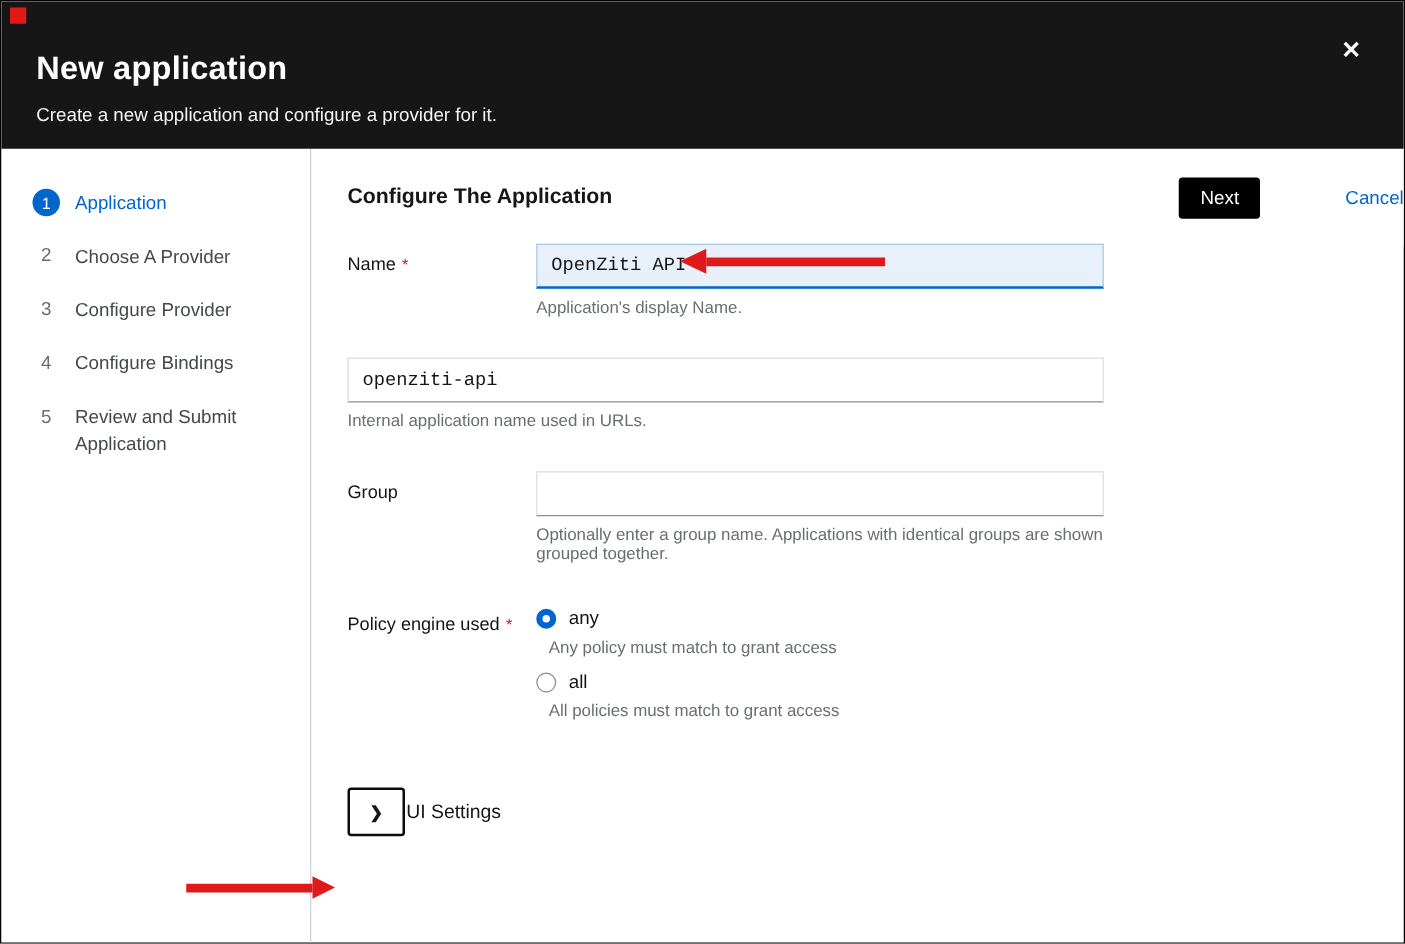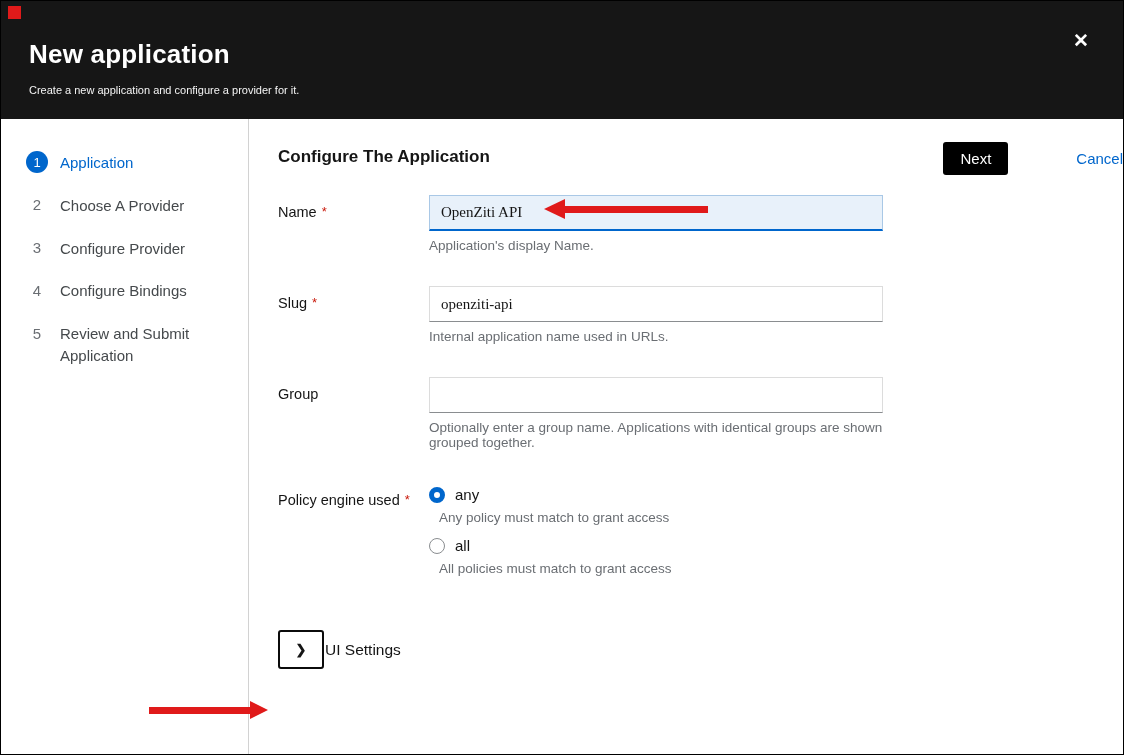--- a/index.html
+++ b/index.html
@@ -3,21 +3,21 @@
 <meta charset="utf-8">
 <style>
   * { margin:0; padding:0; box-sizing:border-box; }
   html,body { background:#fff; }
   body { font-family:"Liberation Sans", sans-serif; }
   .screen { position:relative; width:1124px; height:755px; overflow:hidden; background:#fff; border:1px solid #000; }
 
   
   .modal-header { position:relative; height:118px; background:#161616; color:#fff; padding:38px 28px 0 28px; }
   .modal-title { font-size:26px; font-weight:700; letter-spacing:.2px; }
-  .modal-subtitle { margin-top:14px; font-size:11px; color:#f4f4f4; }
+  .modal-subtitle { margin-top:14px; font-size:15px; color:#f4f4f4; }
   .close-btn { position:absolute; top:30px; right:34px; color:#fff; font-size:19px; font-weight:700;
                background:none; border:none; cursor:pointer; line-height:1; }
   .rec-square { position:absolute; top:5px; left:7px; width:13px; height:13px; background:#e01a1a; }
 
   
   .modal-body { display:flex; height:637px; }
   .wizard-nav { width:248px; border-right:1px solid #d2d2d2; padding-top:22px; flex:none; }
   .step { display:flex; align-items:flex-start; gap:12px; padding:10px 14px 10px 25px; font-size:15px; cursor:pointer; }
   .step-num { width:22px; height:22px; flex:none; display:flex; align-items:center; justify-content:center;
               color:#6a6e73; font-size:15px; }
@@ -28,21 +28,21 @@
   .right-col { flex:1; display:flex; flex-direction:row; min-width:0; }
   .content { flex:1; padding:28px 28px 0 29px; overflow:hidden; }
   .content-heading { font-size:17px; font-weight:700; color:#151515; }
 
   
   .form-row { display:flex; margin-top:33px; }
   .form-row.first { margin-top:28px; }
   .field-label-col { width:151px; flex:none; padding-top:9px; font-size:14.5px; color:#151515; }
   .req { color:#c9190b; margin-left:5px; font-size:13px; vertical-align:top; }
   .field-input-col { flex:1; min-width:0; }
-  .text-input { width:100%; height:36px; font-family:Liberation Serif, serif; font-size:15px; color:#151515;
+  .text-input { width:100%; height:36px; font-family:Liberation Mono, monospace; font-size:15px; color:#151515;
                 padding:0 11px; background:#fff; border:1px solid #dcdcdc; border-bottom:1px solid #8a8d90; border-radius:0; outline:none; }
   .text-input.focused { background:#e8f1fa; border:1px solid #a9c8e6; border-bottom:2px solid #0066cc; }
   .help-text { margin-top:7px; font-size:13.5px; color:#6a6e73; }
 
   
   .radio-group { padding-top:3px; }
   .radio-line { display:flex; align-items:center; gap:10px; cursor:pointer; }
   .radio-line + .radio-help { margin:7px 0 12px 10px; }
   .radio-dot { width:16px; height:16px; border-radius:50%; border:1px solid #8a8d90; background:#fff; flex:none; }
   .radio-dot.selected { border:5px solid #0066cc; }
@@ -116,23 +116,20 @@
           <div class="field-label-col">
             <span>Name</span><span class="req">*</span>
           </div>
           <div class="field-input-col">
             <input class="text-input focused" type="text" value="OpenZiti API" style="">
             <div class="help-text">Application's display Name.</div>
           </div>
         </div>
 
         <div class="form-row">
-          <div class="field-label-col">
-            <span>Slug</span><span class="req">*</span>
-          </div>
           <div class="field-input-col">
             <input class="text-input" type="text" value="openziti-api" style="">
             <div class="help-text">Internal application name used in URLs.</div>
           </div>
         </div>
 
         <div class="form-row">
           <div class="field-label-col">
             <span>Group</span>
           </div>

